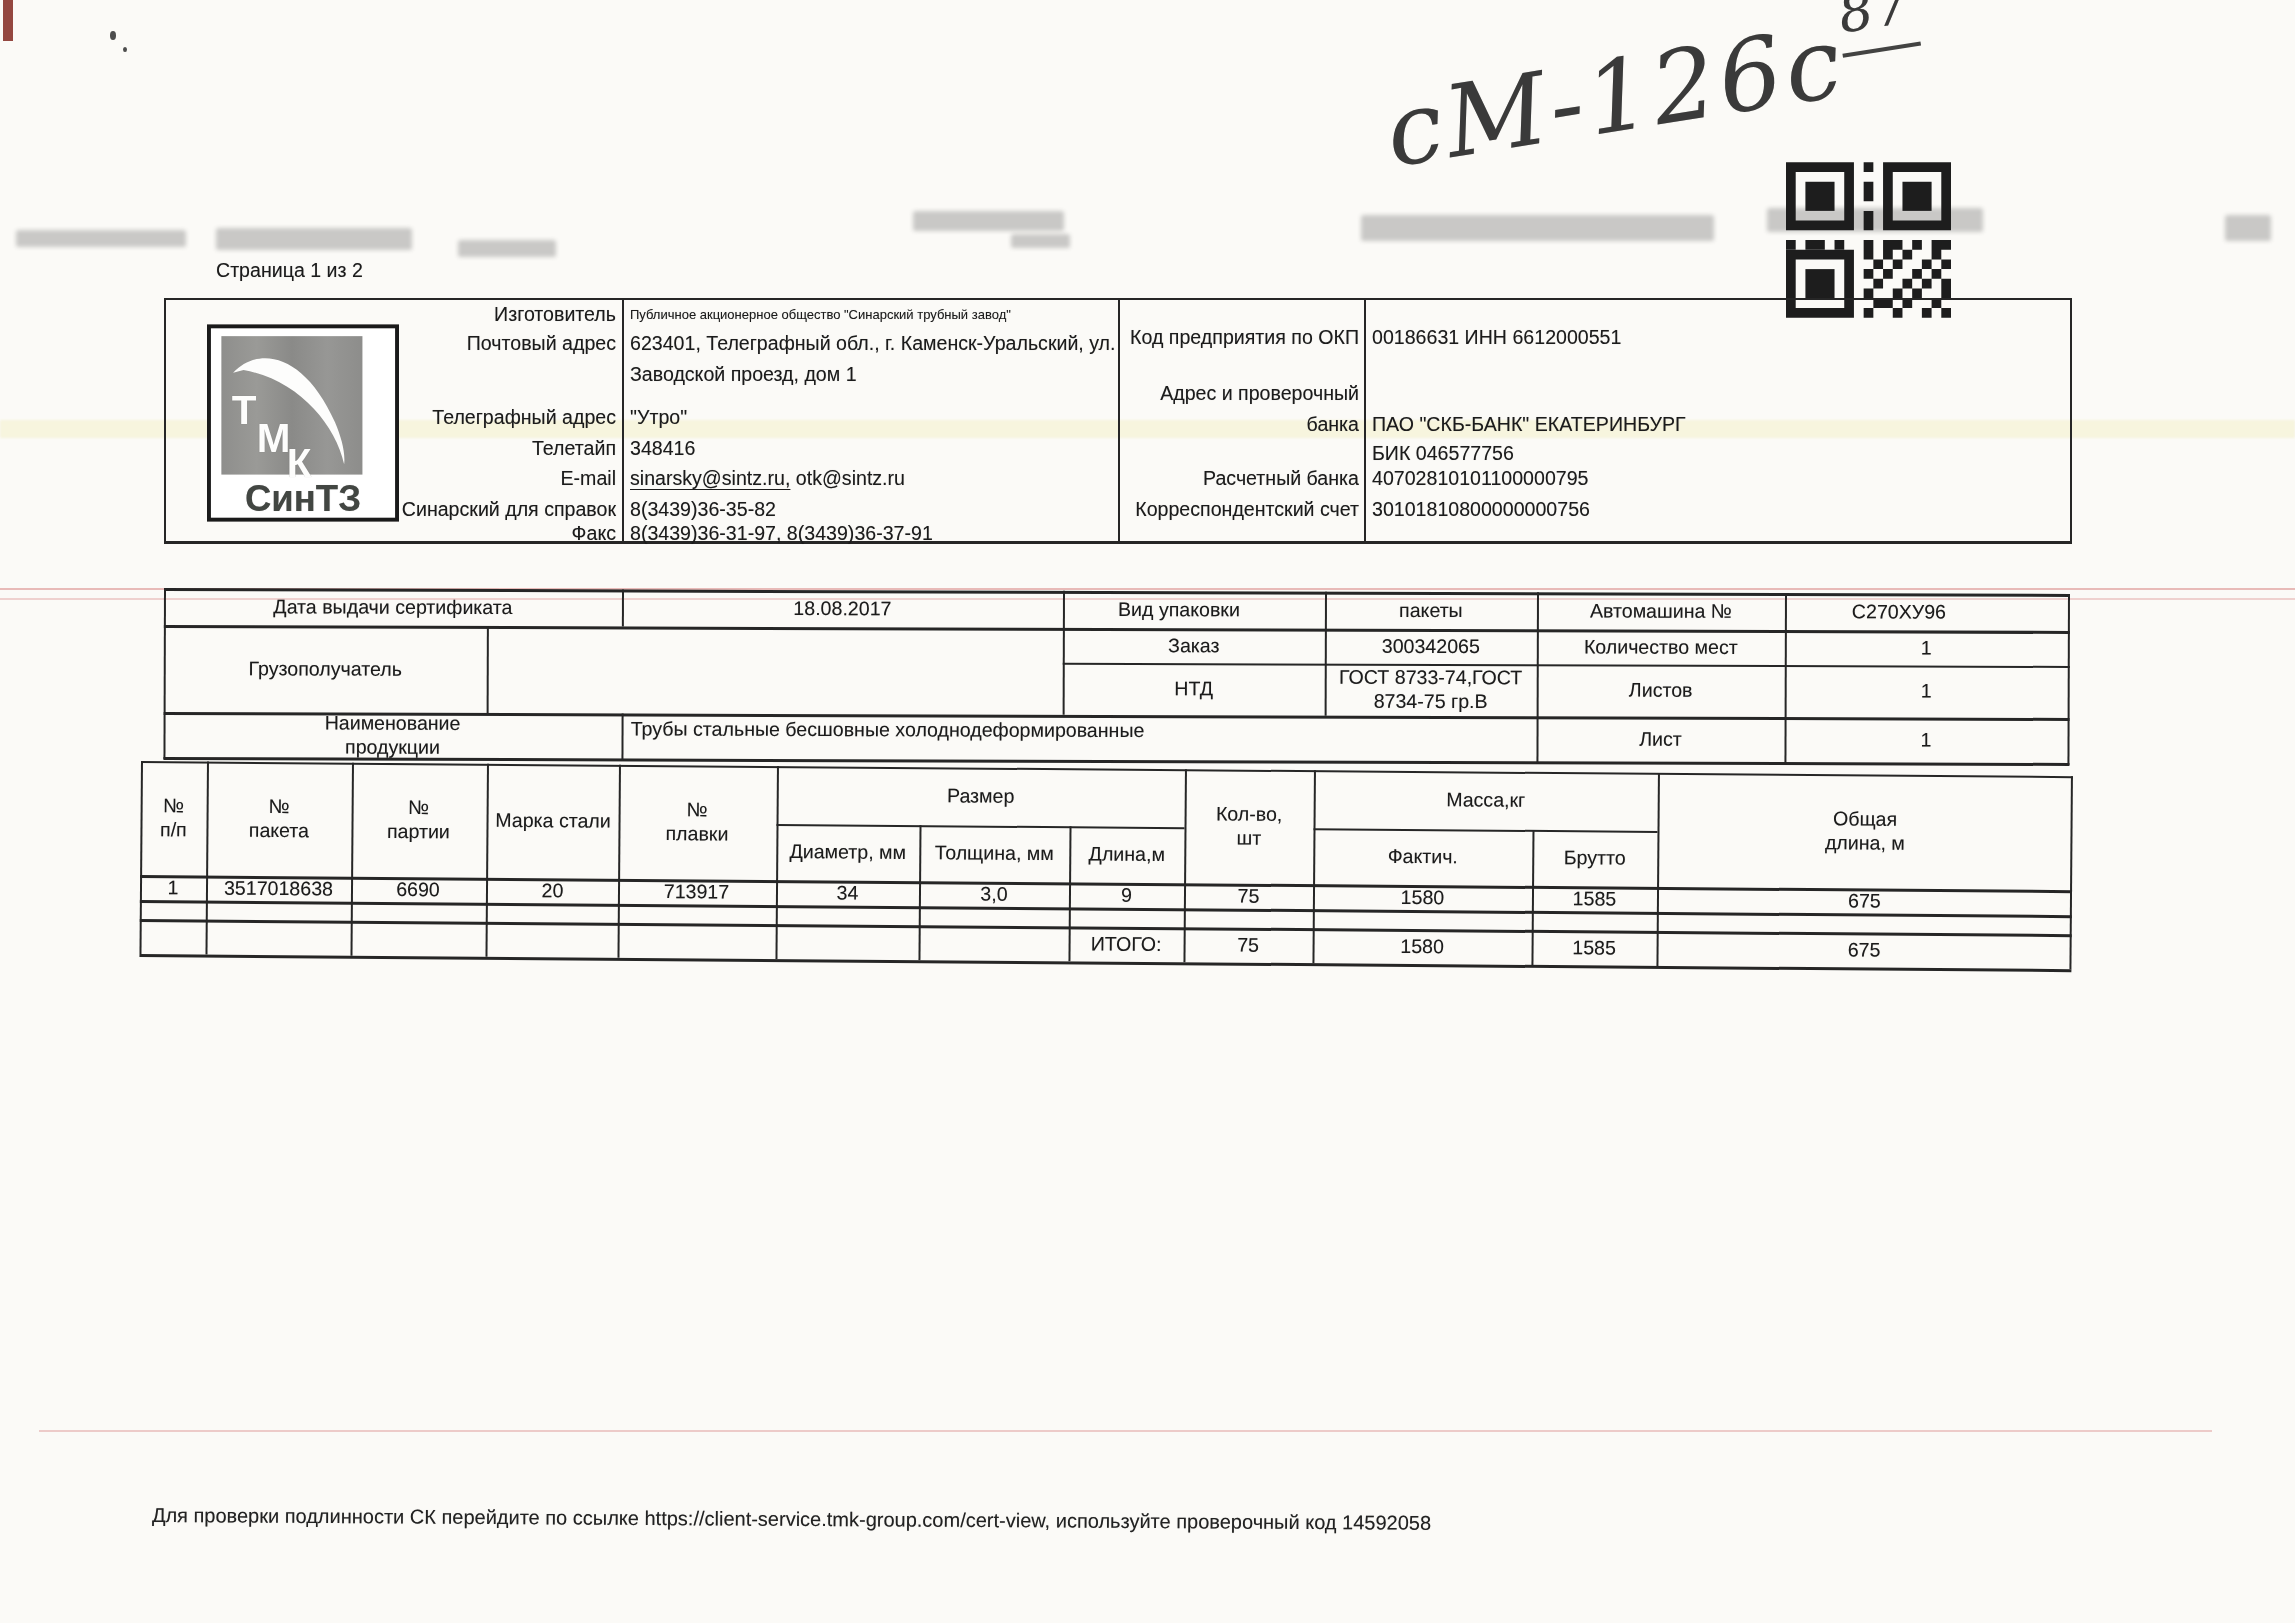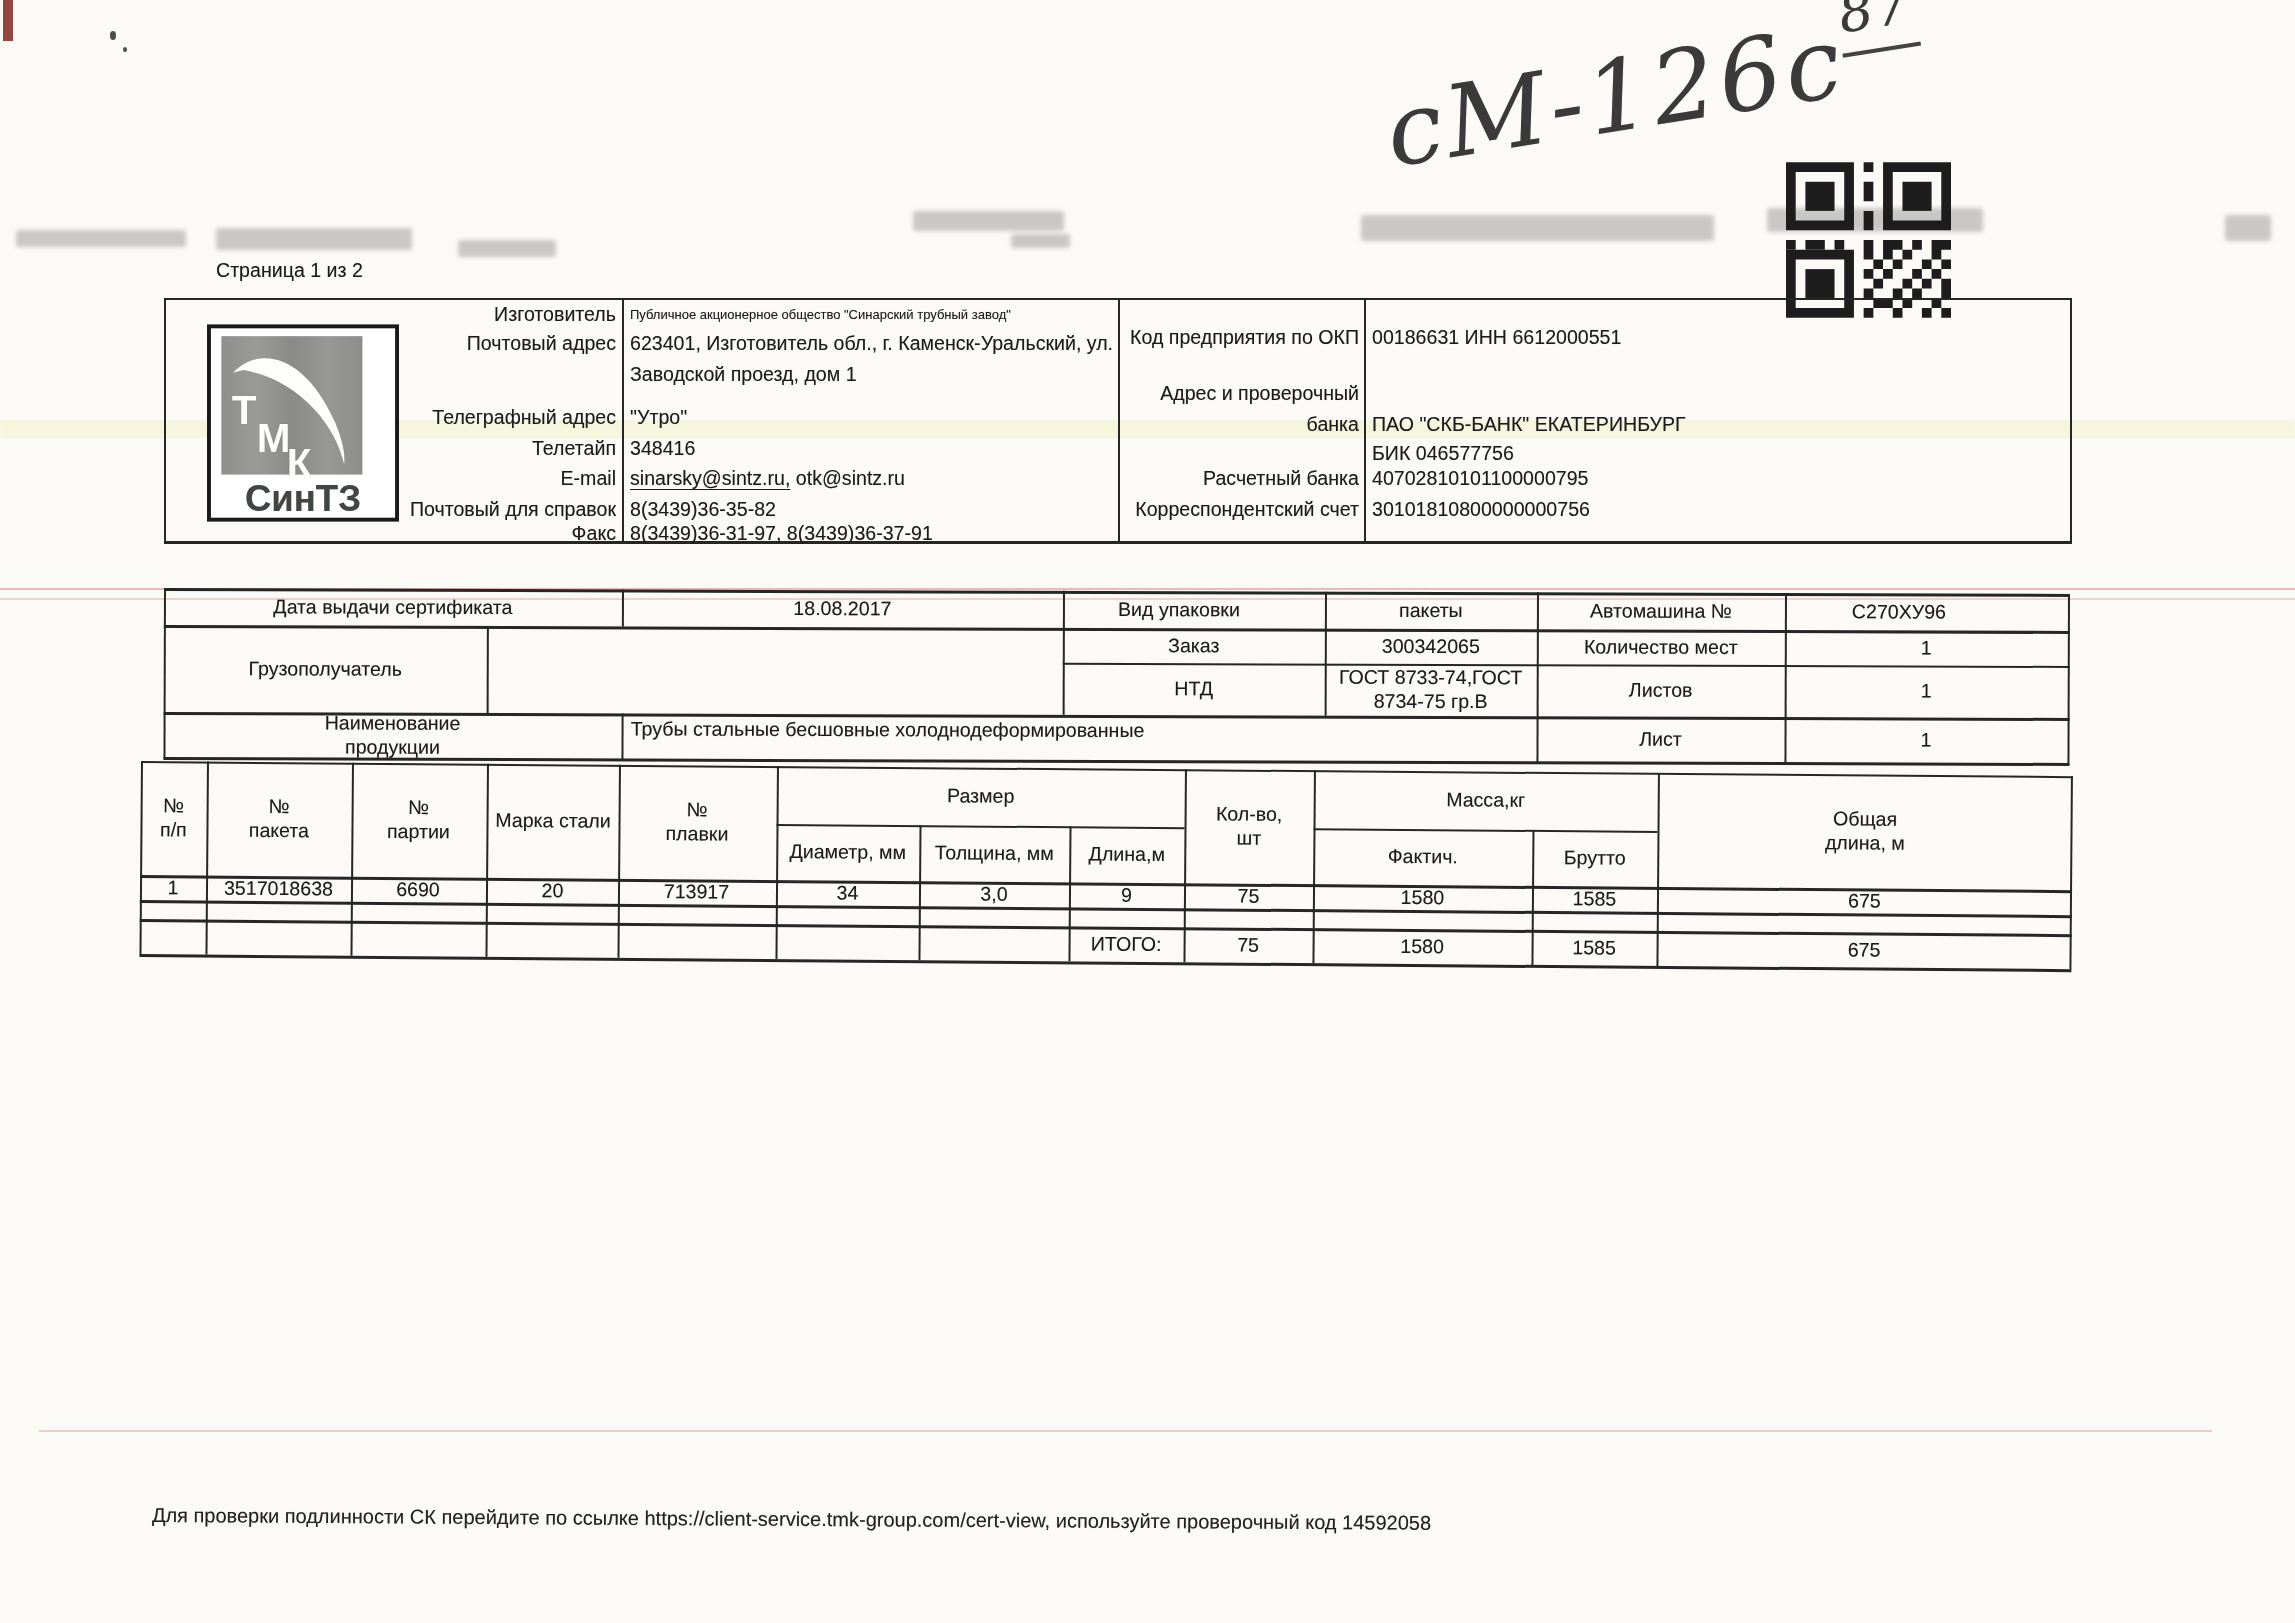--- a/index.html
+++ b/index.html
@@ -103,25 +103,25 @@
       <text x="76" y="196" font-family="Liberation Sans,sans-serif" font-size="62" font-weight="bold" fill="#fdfdfc">М</text>
       <text x="122" y="234" font-family="Liberation Sans,sans-serif" font-size="62" font-weight="bold" fill="#fdfdfc">К</text>
       <text x="147" y="286" text-anchor="middle" font-family="Liberation Sans,sans-serif" font-size="56" font-weight="bold" fill="#424642">СинТЗ</text>
     </svg>
 
     <div class="lab r" style="left:0;top:5.2px;width:452px">Изготовитель</div>
     <div class="lab r" style="left:0;top:34px;width:452px">Почтовый адрес</div>
     <div class="lab r" style="left:0;top:108px;width:452px">Телеграфный адрес</div>
     <div class="lab r" style="left:0;top:139px;width:452px">Телетайп</div>
     <div class="lab r" style="left:0;top:169px;width:452px">E-mail</div>
-    <div class="lab r" style="left:0;top:200px;width:452px">Почтовый для справок</div>
+    <div class="lab r" style="left:0;top:200px;width:452px">Синарский для справок</div>
     <div class="lab r" style="left:0;top:224px;width:452px">Факс</div>
 
     <div class="lab" style="left:466px;top:5.2px;width:488px;font-size:13px">Публичное акционерное общество "Синарский трубный завод"</div>
-    <div class="lab" style="left:466px;top:34px">623401, Изготовитель обл., г. Каменск-Уральский, ул.</div>
+    <div class="lab" style="left:466px;top:34px">623401, Телеграфный обл., г. Каменск-Уральский, ул.</div>
     <div class="lab" style="left:466px;top:65px">Заводской проезд, дом 1</div>
     <div class="lab" style="left:466px;top:108px">"Утро"</div>
     <div class="lab" style="left:466px;top:139px">348416</div>
     <div class="lab" style="left:466px;top:169px"><span class="u">sinarsky@sintz.ru,</span><span> otk@sintz.ru</span></div>
     <div class="lab" style="left:466px;top:200px">8(3439)36-35-82</div>
     <div class="lab" style="left:466px;top:224px">8(3439)36-31-97, 8(3439)36-37-91</div>
 
     <div class="lab r" style="left:720px;top:27.5px;width:475px">Код предприятия по ОКП</div>
     <div class="lab r" style="left:720px;top:84px;width:475px">Адрес и проверочный</div>
     <div class="lab r" style="left:720px;top:115px;width:475px">банка</div>

